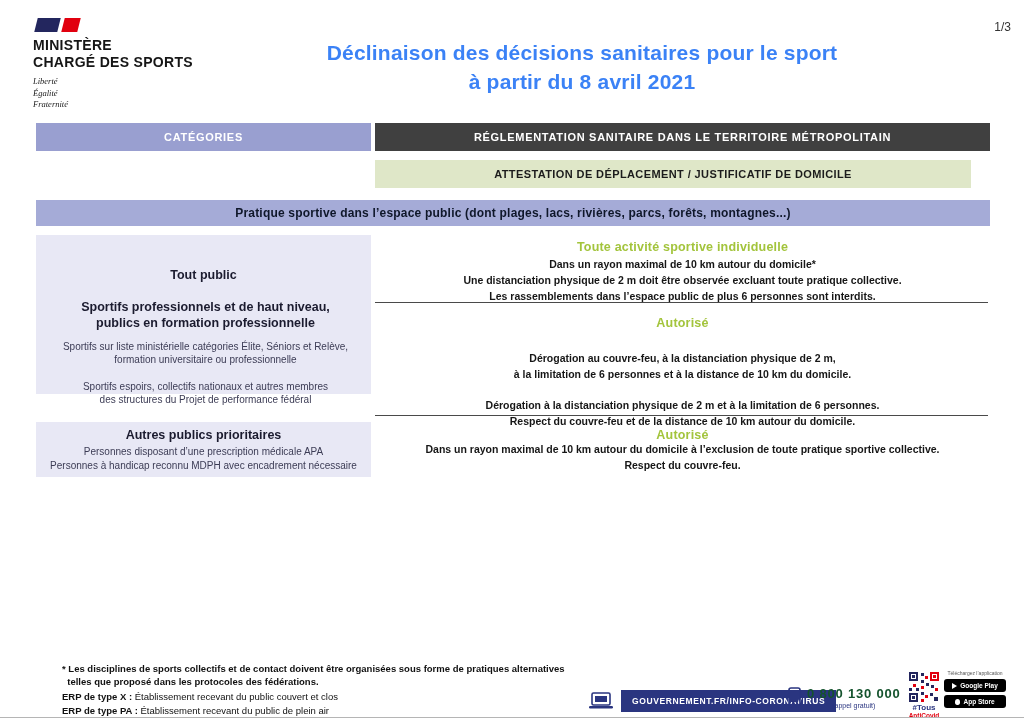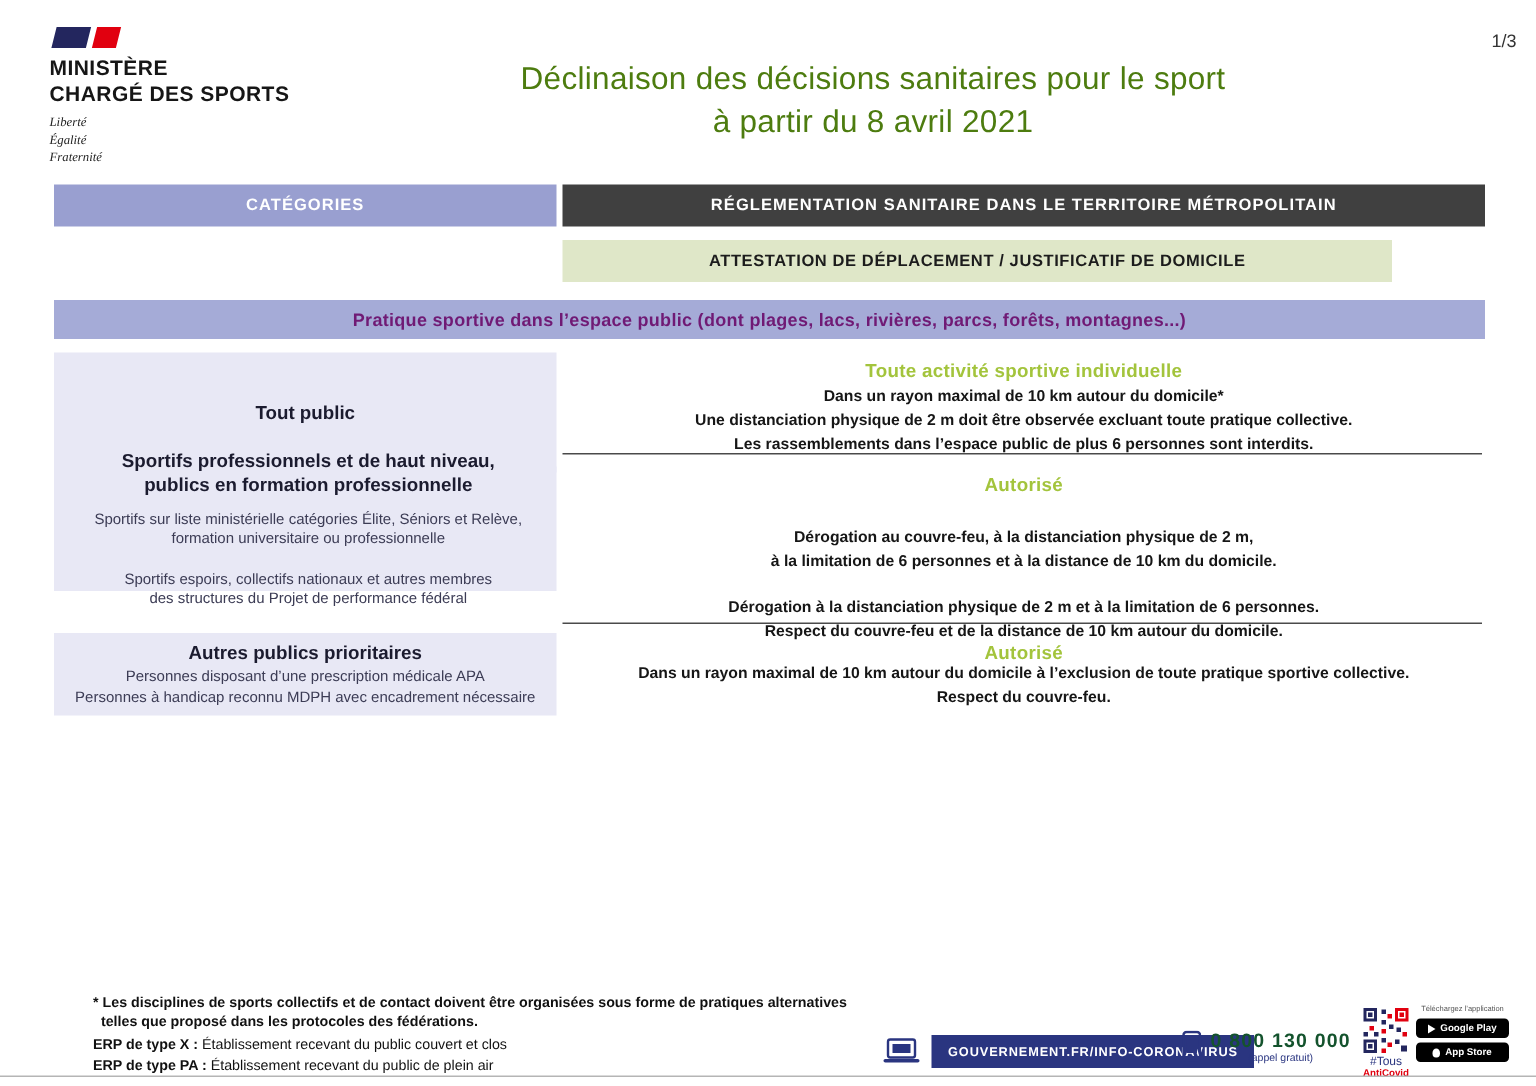--- a/index.html
+++ b/index.html
@@ -13,32 +13,32 @@
   .logo-block { position: absolute; left: 33px; top: 18px; }
   .flag { display: flex; gap: 4px; margin-left: 3px; margin-bottom: 5px; }
   .flag-blue { width: 23px; height: 14px; background: #23265e; transform: skewX(-14deg); }
   .flag-red  { width: 16px; height: 14px; background: #e1000f; transform: skewX(-14deg); }
   .ministry-name { font-size: 14px; font-weight: bold; line-height: 1.18; letter-spacing: .3px; white-space: pre-line; color: #161616; }
   .motto { margin-top: 6px; font-family: "Liberation Serif", serif; font-style: italic; font-size: 8.5px; line-height: 1.35; white-space: pre-line; color: #222; }
 
   .page-number { position: absolute; right: 13px; top: 20px; font-size: 12px; color: #333; }
 
   .title { position: absolute; left: 162px; top: 38px; width: 840px; margin: 0;
-    text-align: center; font-size: 21px; font-weight: normal; color: #4d7c0f;
+    text-align: center; font-size: 21px; font-weight: bold; color: #3b82f6;
     line-height: 1.4; white-space: pre-line; letter-spacing: .2px; }
 
   
   .hcell { position: absolute; height: 28px; display: flex; align-items: center; justify-content: center;
     font-size: 11px; font-weight: bold; letter-spacing: .7px; text-align: center; }
   .hcell.cat   { left: 36px;  top: 123px; width: 335px; background: #999fd0; color: #fff; }
   .hcell.reg   { left: 375px; top: 123px; width: 615px; background: #404040; color: #fff; }
-  .hcell.attest{ left: 375px; top: 160px; width: 553px; background: #dfe7c8; color: #1c1c1c; letter-spacing: .4px; }
+  .hcell.attest{ left: 375px; top: 160px; width: 596px; background: #dfe7c8; color: #1c1c1c; letter-spacing: .4px; }
 
   .band { position: absolute; left: 36px; top: 200px; width: 954px; height: 26px;
-    background: #a5abd7; color: #701a75; font-weight: bold; font-size: 12px;
+    background: #a5abd7; color: #0f172a; font-weight: bold; font-size: 12px;
     display: flex; align-items: center; justify-content: center; letter-spacing: .2px; }
 
   
   .cat-cell { position: absolute; left: 36px; width: 335px; background: #e8e8f5;
     display: flex; flex-direction: column; align-items: center; justify-content: center;
     text-align: center; padding: 4px 8px; }
   .cat-title { font-size: 12.5px; font-weight: bold; color: #1b1b2f; line-height: 1.3; white-space: pre-line; }
   .cat-details { margin-top: 9px; font-size: 10px; color: #3c3c55; line-height: 1.32; white-space: pre-line; }
 
   .reg-cell { position: absolute; left: 375px; width: 615px; text-align: center; }
@@ -58,21 +58,21 @@
   .gov-group { position: absolute; left: 588px; top: 690px; display: flex; align-items: center; gap: 7px; }
   .gov-banner { background: #2a3580; color: #fff; font-size: 8.5px; font-weight: bold;
     letter-spacing: .6px; padding: 6px 11px; white-space: nowrap; }
 
   .phone-group { position: absolute; left: 788px; top: 687px; display: flex; align-items: flex-start; gap: 6px; }
   .phone-number { font-size: 13px; font-weight: bold; color: #14532d; letter-spacing: .8px; line-height: 1.1; }
   .phone-note { font-size: 7px; color: #2a3580; text-align: center; margin-top: 1px; }
 
   .app-group { position: absolute; left: 908px; top: 671px; display: flex; gap: 4px; }
   .qr-wrap { display: flex; flex-direction: column; align-items: center; }
-  .app-hashtag { font-size: 8px; font-weight: normal; color: #2a3580; line-height: 1; margin-top: 1px; }
+  .app-hashtag { font-size: 8px; font-weight: bold; color: #2a3580; line-height: 1; margin-top: 1px; }
   .app-name { font-size: 6.5px; font-weight: bold; color: #e1000f; line-height: 1.1; }
   .badges { display: flex; flex-direction: column; gap: 3px; }
   .download-label { font-size: 5px; color: #555; text-align: center; line-height: 1; }
   .store-badge { width: 62px; height: 13px; background: #000; border-radius: 3px; color: #fff;
     display: flex; align-items: center; justify-content: center; gap: 3px; font-size: 6.5px; font-weight: bold; }
   .play-tri { width: 0; height: 0; border-top: 3px solid transparent; border-bottom: 3px solid transparent; border-left: 5px solid #fff; }
   .apple-dot { width: 5px; height: 6px; background: #fff; border-radius: 50% 50% 45% 45%; }
 
   .bottom-rule { position: absolute; left: 0; top: 717px; width: 1024px; height: 1px; background: #b5b5b5; }
 </style>

